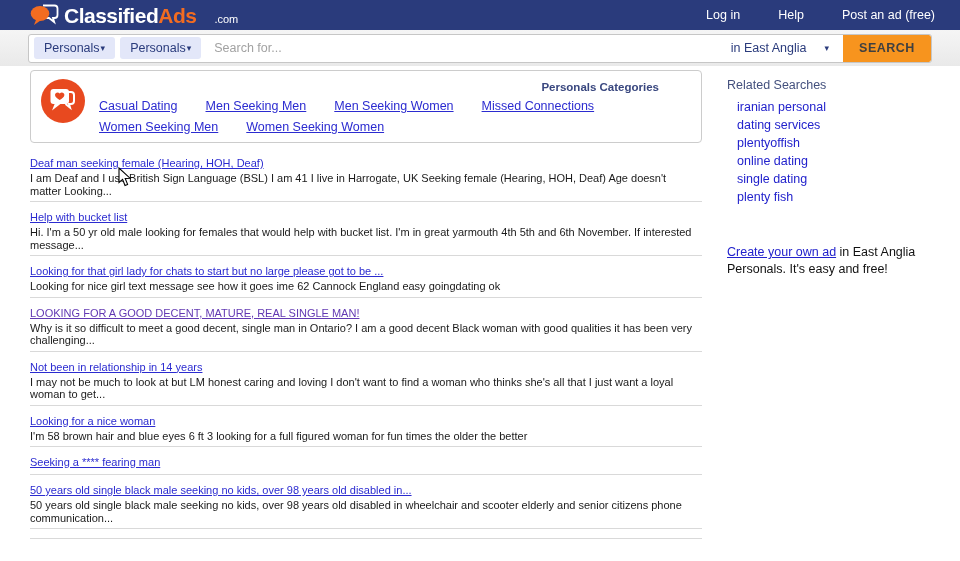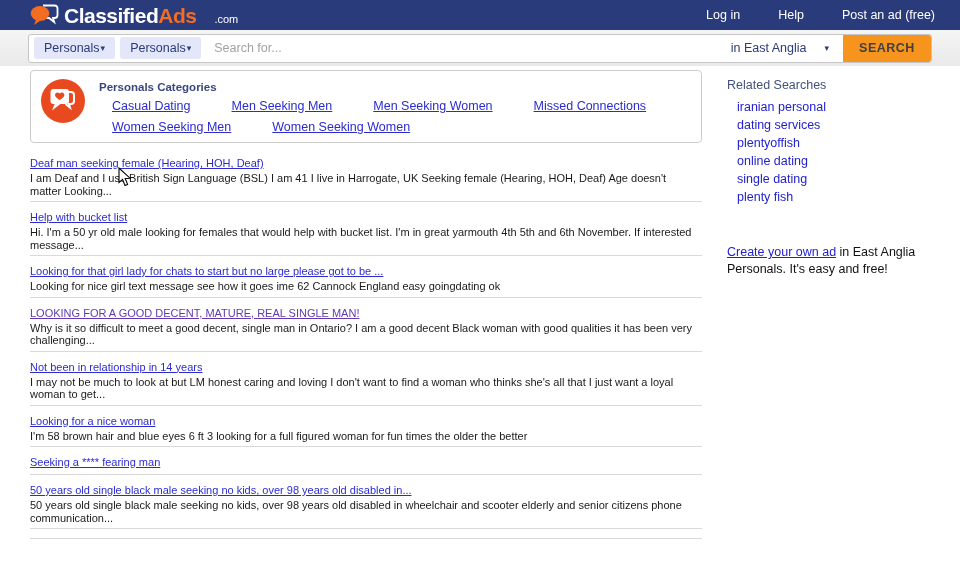--- a/index.html
+++ b/index.html
@@ -41,26 +41,26 @@
     font-family:inherit;font-weight:bold;font-size:12.5px;letter-spacing:0.5px;
     cursor:pointer;border-radius:0 2px 2px 0;}
 
   
   .content{display:flex;padding:4px 0 0 30px;}
   .leftcol{width:672px;}
   .rightcol{width:233px;padding:8px 0 0 25px;}
 
   
   .catbox{border:1px solid var(--border-gray);border-radius:4px;
-    display:flex;align-items:flex-start;padding:8px 10px;min-height:72px;}
+    display:flex;align-items:flex-start;padding:8px 10px;min-height:72px;text-align:right;}
   .caticon{width:44px;height:44px;flex:0 0 44px;margin-right:14px;}
   .catlinks{padding-top:2px;max-width:565px;}
   .cattitle{color:#39477f;font-weight:bold;font-size:11.5px;margin-bottom:6px;}
   .catlist{display:flex;flex-wrap:wrap;column-gap:28px;row-gap:7px;max-width:560px;}
-  .catlink{color:var(--link-blue);font-size:12.5px;text-decoration:underline;cursor:pointer;white-space:nowrap;margin-left:13px;}
+  .catlink{color:var(--link-blue);font-size:12.5px;text-decoration:underline;cursor:pointer;white-space:nowrap;}
 
   
   #listings{margin-top:5px;}
   .listing{padding:5px 0 4px 0;border-bottom:1px solid var(--sep-gray);}
   .ltitle{display:inline-block;color:var(--link-blue);font-size:11px;line-height:13px;
     text-decoration:underline;cursor:pointer;}
   .ltitle.visited{color:var(--visited-purple);}
   .lbody{color:var(--body-text);font-size:11px;line-height:12.5px;margin-top:1px;max-width:665px;}
 
   

